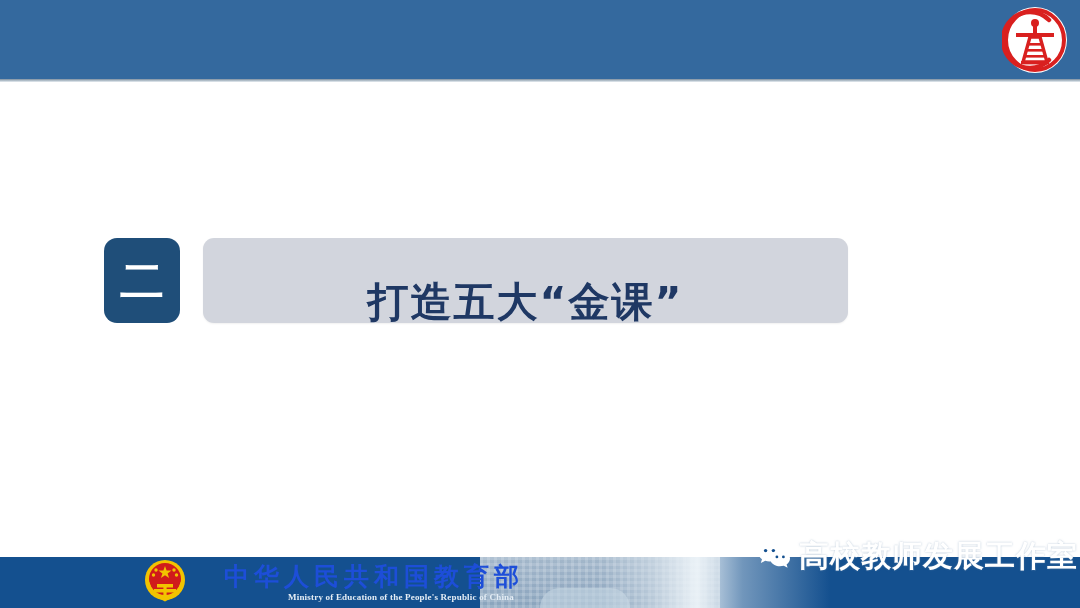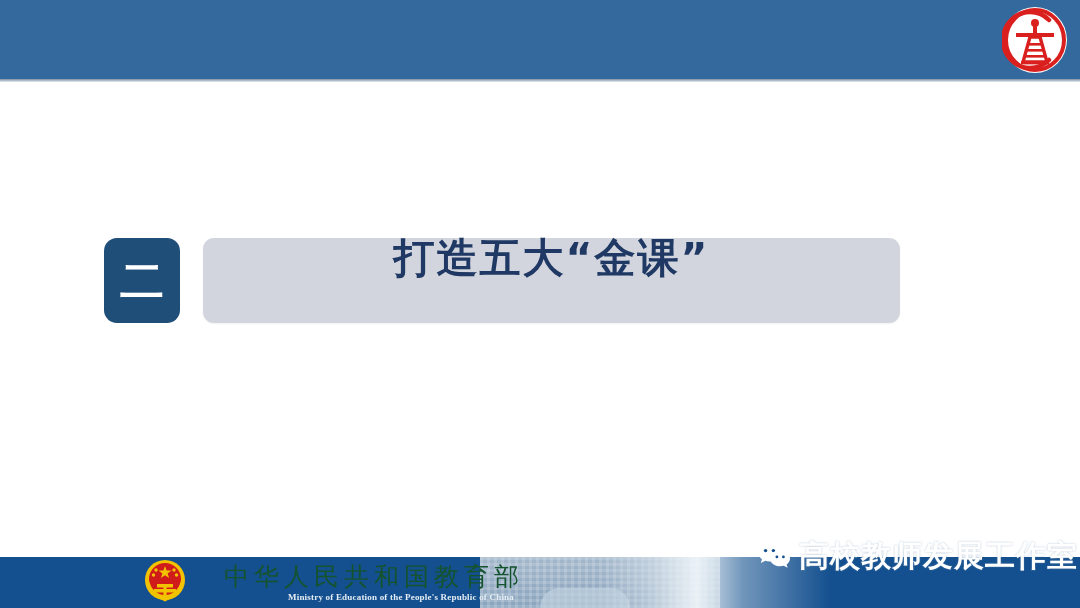--- a/index.html
+++ b/index.html
@@ -76,26 +76,26 @@
     font-weight: bold;
     line-height: 1;
     letter-spacing: 0;
     font-family: "DejaVu Sans", "Liberation Sans", sans-serif;
   }
 
   .title-bar {
     position: absolute;
     left: 99px;
     top: 0;
-    width: 697px;
+    width: 645px;
     height: 85px;
     background: #d2d5dd;
     border-radius: 11px;
     display: flex;
-    align-items: flex-start;
+    align-items: flex-end;
     justify-content: center;
     box-shadow: 0 1px 2px rgba(0,0,0,0.06);
   }
   .title-text {
     color: #1f3864;
     font-size: 41px;
     font-weight: bold;
     line-height: 1;
     letter-spacing: 2px;
     white-space: nowrap;
@@ -168,23 +168,23 @@
     position: absolute;
     left: 224px;
     top: 560px;
     width: 290px;
     height: 46px;
     display: flex;
     flex-direction: column;
     justify-content: center;
   }
   .ministry-cn {
-    color: #14532d;
+    color: #1d4ed8;
     font-size: 25px;
-    font-weight: normal;
+    font-weight: bold;
     letter-spacing: 5px;
     line-height: 1.08;
     white-space: nowrap;
     font-family: "DejaVu Sans", "Liberation Sans", sans-serif;
   }
   .ministry-en {
     color: #e4edf5;
     font-size: 9px;
     font-weight: bold;
     letter-spacing: 0.2px;

